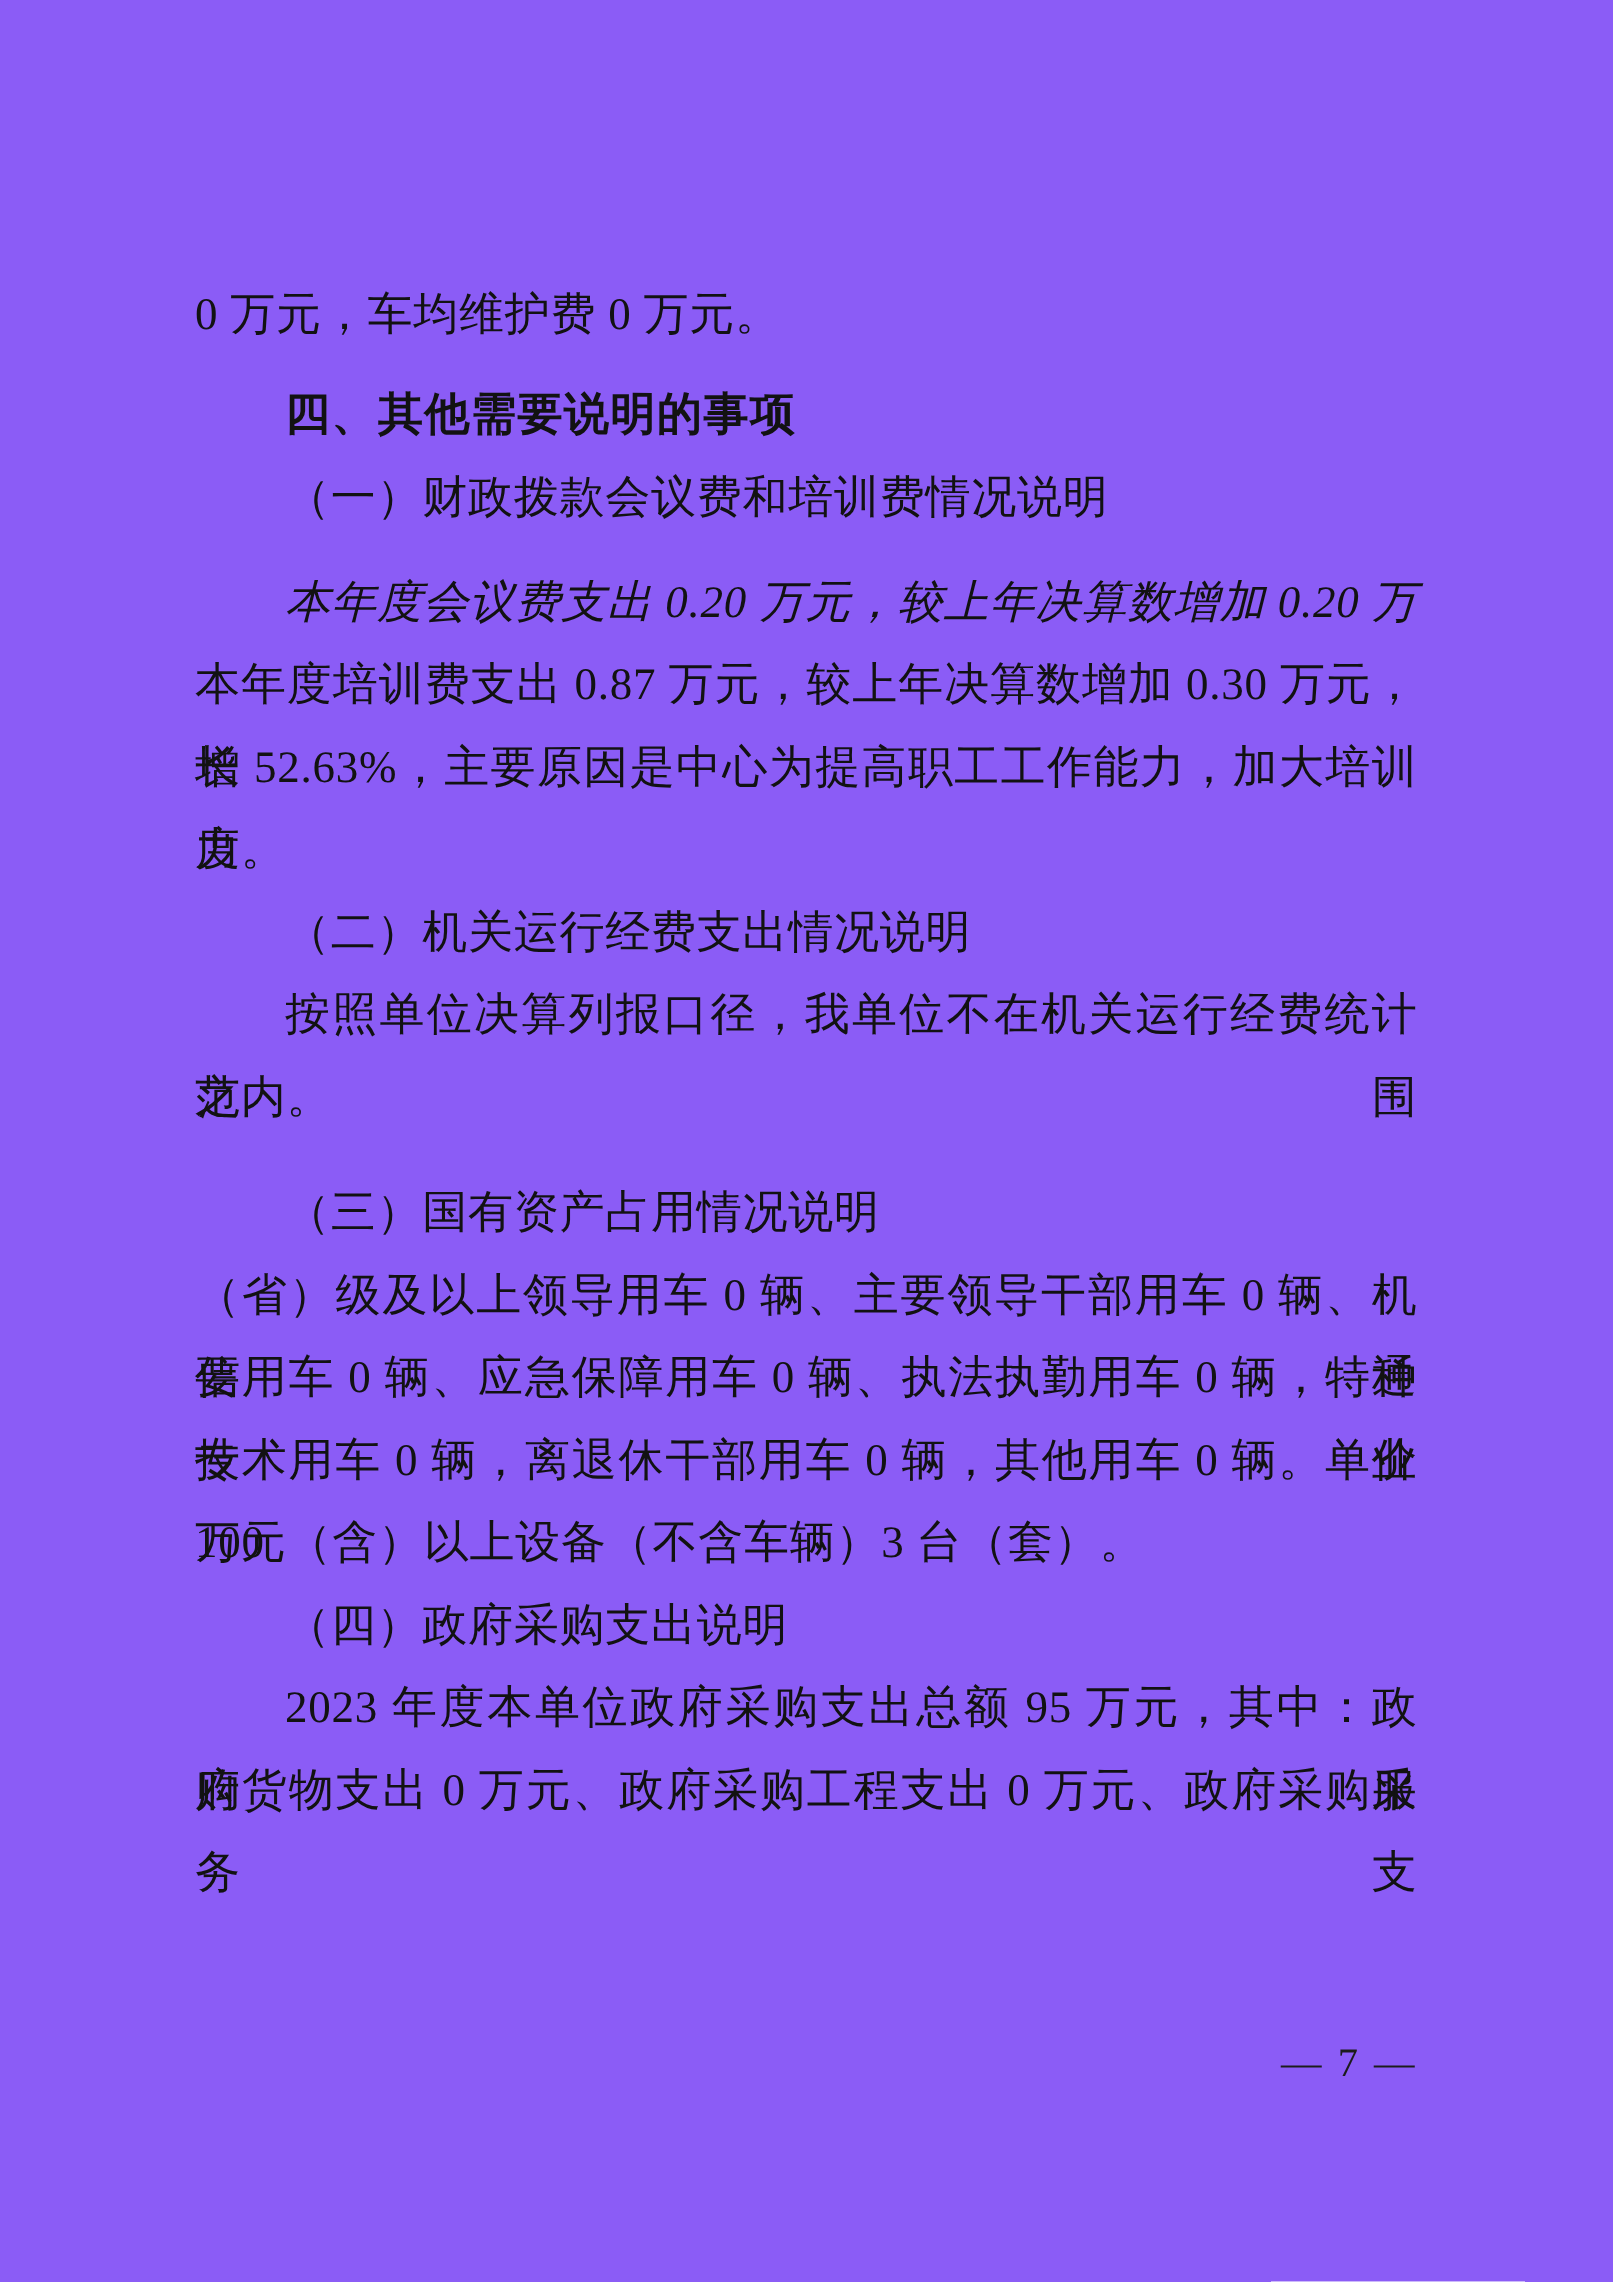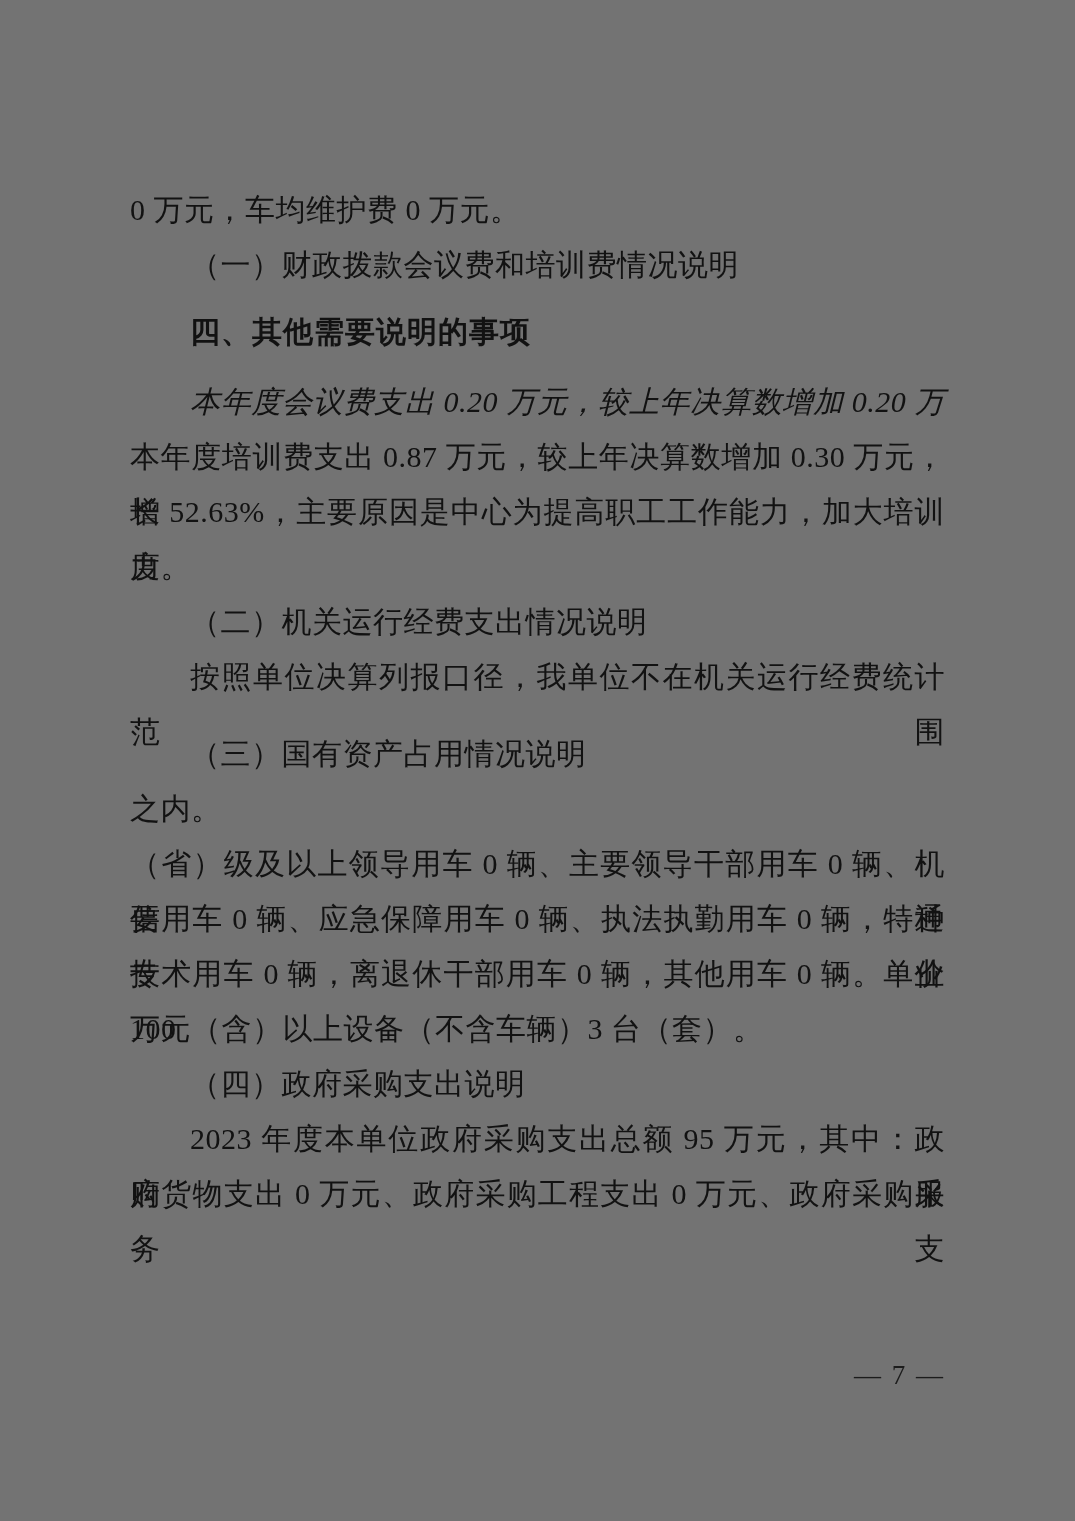--- a/index.html
+++ b/index.html
@@ -4,21 +4,21 @@
 <style>
   html, body {
     margin: 0;
     padding: 0;
     background: #ffffff;
   }
   .page {
     position: relative;
     width: 1075px;
     height: 1521px;
-    background: #737373;
+    background: #8b5cf6;
     overflow: hidden;
     color: #111111;
   }
   .text-block {
     position: absolute;
     left: 130px;
     top: 182px;
     width: 815px;
     font-family: "Liberation Serif", "DejaVu Serif", serif;
     font-size: 30px;
@@ -55,30 +55,30 @@
     color: #1c1c1c;
     letter-spacing: 2px;
   }
 </style>
 </head>
 <body>
 
 <div class="page">
   <div class="text-block">
       <div class="line">0 万元，车均维护费 0 万元。</div>
+      <div class="line indent heading gap-a">四、其他需要说明的事项</div>
       <div class="line indent">（一）财政拨款会议费和培训费情况说明</div>
-      <div class="line indent heading gap-a">四、其他需要说明的事项</div>
       <div class="line indent fill gap-b">本年度会议费支出 0.20 万元，较上年决算数增加 0.20 万</div>
       <div class="line fill">本年度培训费支出 0.87 万元，较上年决算数增加 0.30 万元，增</div>
       <div class="line fill">长 52.63%，主要原因是中心为提高职工工作能力，加大培训力</div>
       <div class="line">度。</div>
       <div class="line indent">（二）机关运行经费支出情况说明</div>
       <div class="line indent fill">按照单位决算列报口径，我单位不在机关运行经费统计范围</div>
+      <div class="line">之内。</div>
       <div class="line indent gap-c">（三）国有资产占用情况说明</div>
-      <div class="line">之内。</div>
       <div class="line fill">（省）级及以上领导用车 0 辆、主要领导干部用车 0 辆、机要通</div>
       <div class="line fill">信用车 0 辆、应急保障用车 0 辆、执法执勤用车 0 辆，特种专业</div>
       <div class="line fill">技术用车 0 辆，离退休干部用车 0 辆，其他用车 0 辆。单价 100</div>
       <div class="line">万元（含）以上设备（不含车辆）3 台（套）。</div>
       <div class="line indent">（四）政府采购支出说明</div>
       <div class="line indent fill">2023 年度本单位政府采购支出总额 95 万元，其中：政府采</div>
       <div class="line fill">购货物支出 0 万元、政府采购工程支出 0 万元、政府采购服务支</div>
     </div>
   <div class="footer">
     <span>— 7 —</span>

